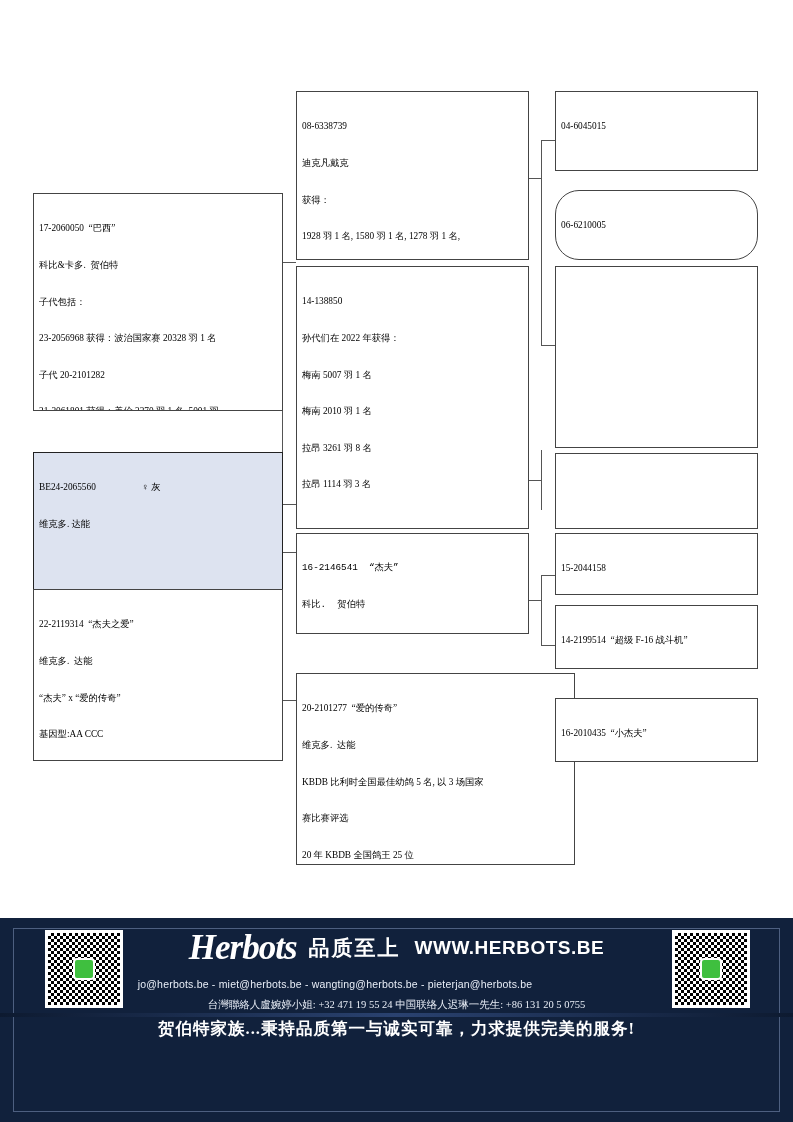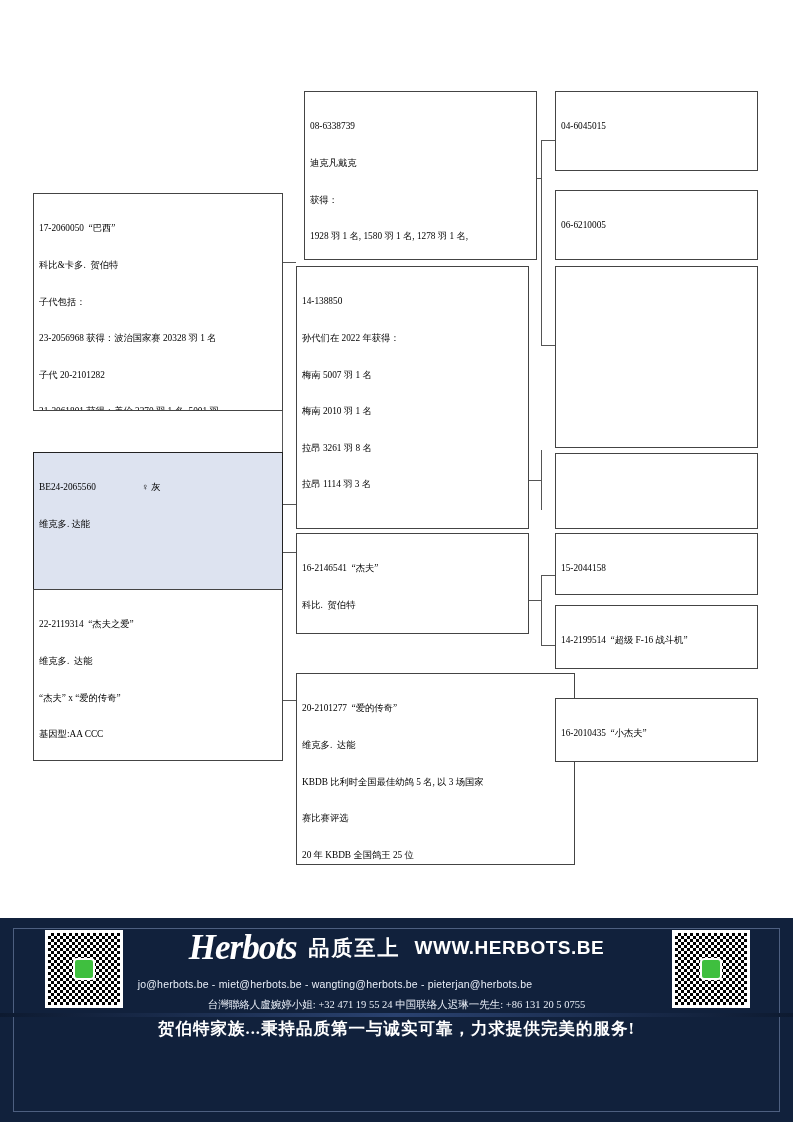--- a/index.html
+++ b/index.html
@@ -211,39 +211,39 @@
     
   </div>
 
   <div class="node" style="left:33px; top:589px; width:250px; height:172px;">
     <span class="ln">22-2119314  “杰夫之爱”</span>
     <span class="ln">维克多.  达能</span>
     <span class="ln">“杰夫” x “爱的传奇”</span>
     <span class="ln">基因型:AA CCC</span>
   </div>
 
-  <div class="node" style="left:296px; top:91px; width:233px; height:169px;margin-left:8px;">
+  <div class="node" style="left:296px; top:91px; width:233px; height:169px;">
     <span class="ln">08-6338739</span>
     <span class="ln">迪克凡戴克</span>
     <span class="ln">获得：</span>
     <span class="ln">1928 羽 1 名, 1580 羽 1 名, 1278 羽 1 名,</span>
     
     
   </div>
 
   <div class="node" style="left:296px; top:266px; width:233px; height:263px;">
     <span class="ln">14-138850</span>
     <span class="ln">孙代们在 2022 年获得：</span>
     <span class="ln">梅南 5007 羽 1 名</span>
     <span class="ln">梅南 2010 羽 1 名</span>
     <span class="ln">拉昂 3261 羽 8 名</span>
     <span class="ln">拉昂 1114 羽 3 名</span>
   </div>
 
-  <div class="node" style="left:296px; top:533px; width:233px; height:101px;">
+  <div class="node" style="left:296px; top:533px; width:233px; height:101px;font-family:Liberation Mono, monospace;">
     <span class="ln">16-2146541  “杰夫”</span>
     <span class="ln">科比.  贺伯特</span>
     <span class="ln">子代包括：</span>
     
     
     
     
     
   </div>
 
@@ -255,21 +255,21 @@
     <span class="ln">20 年 KBDB 全国鸽王 25 位</span>
     
     
     
   </div>
 
   <div class="node" style="left:555px; top:91px; width:203px; height:80px;">
     <span class="ln">04-6045015</span>
   </div>
 
-  <div class="node" style="left:555px; top:190px; width:203px; height:70px;">
+  <div class="node" style="left:555px; top:190px; width:203px; height:70px;border-radius:24px;">
     <span class="ln">06-6210005</span>
   </div>
 
   <div class="node" style="left:555px; top:266px; width:203px; height:182px;"></div>
 
   <div class="node" style="left:555px; top:453px; width:203px; height:76px;"></div>
 
   <div class="node" style="left:555px; top:533px; width:203px; height:62px;">
     <span class="ln">15-2044158</span>
     

